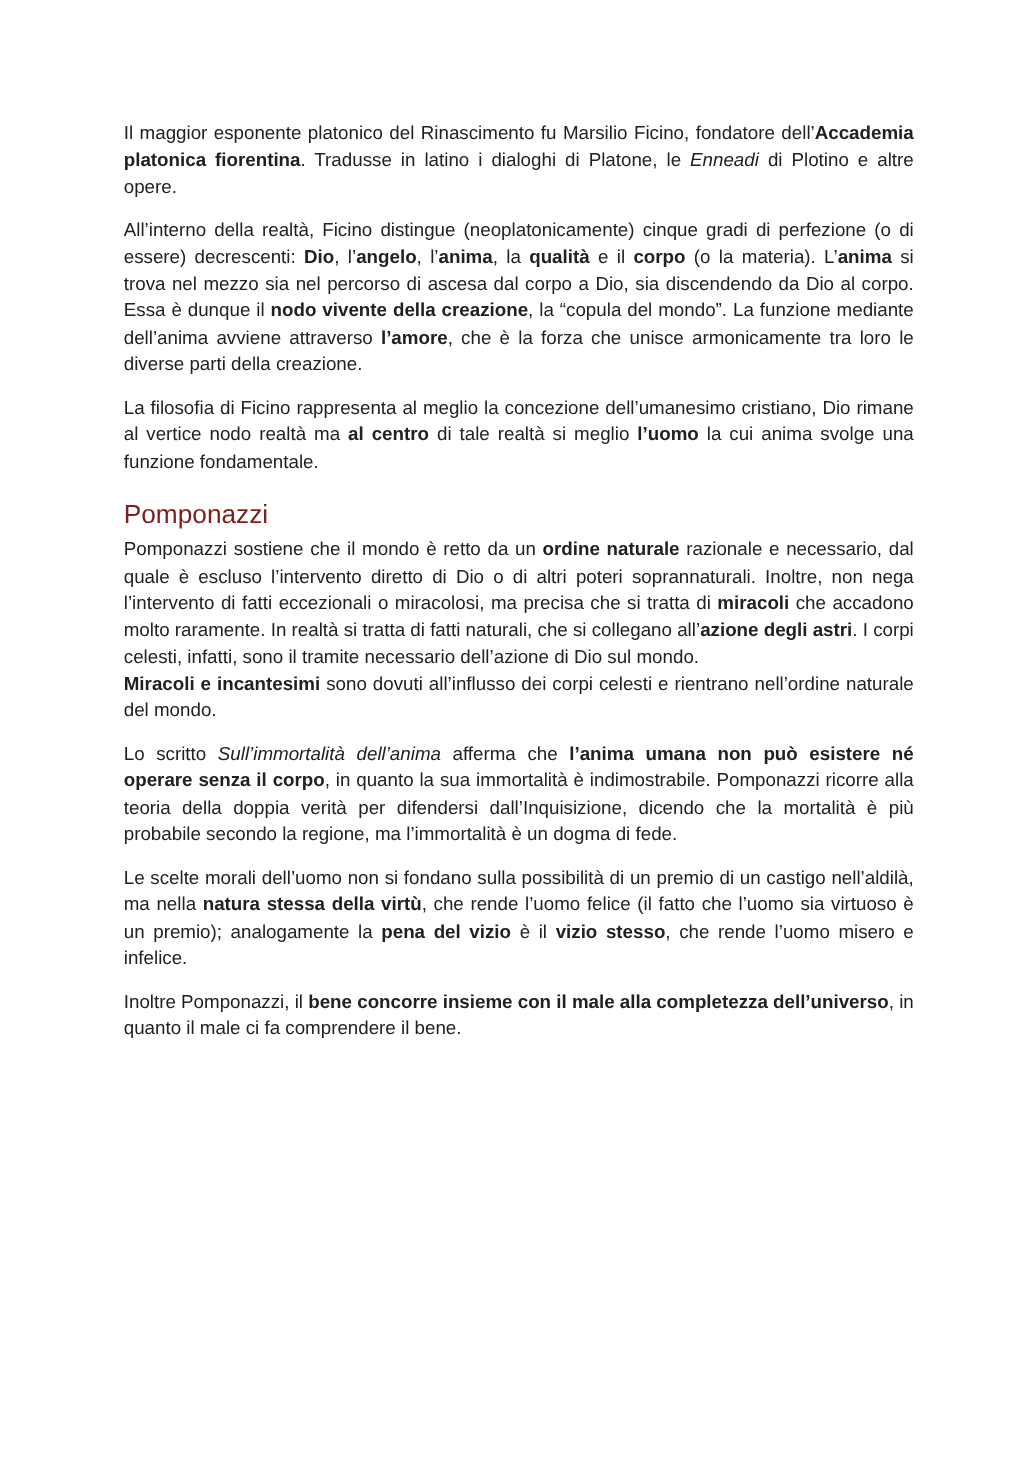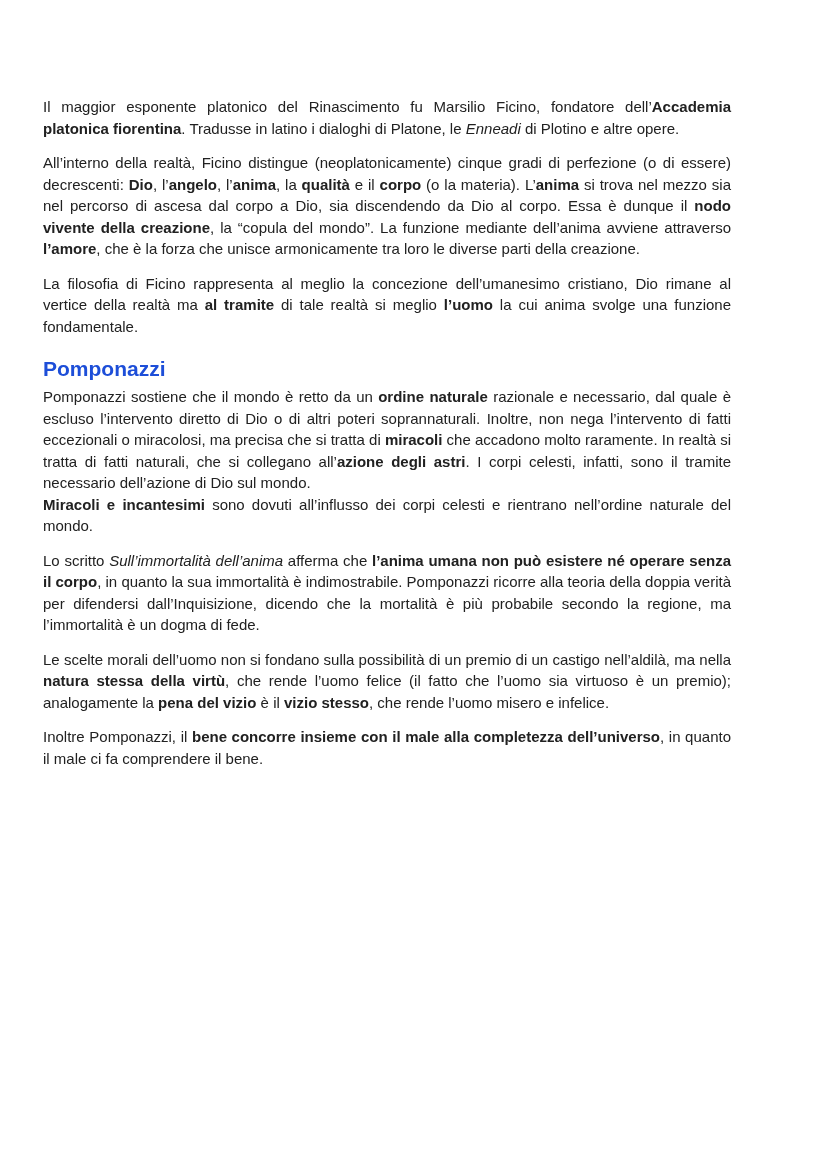--- a/index.html
+++ b/index.html
@@ -12,47 +12,47 @@
     width: 828px;
     height: 1169px;
     overflow: hidden;
     font-family: "Liberation Sans", sans-serif;
     color: #212121;
   }
   .page {
     box-sizing: border-box;
     width: 828px;
     height: 992px;
-    padding: 96px 97px 40px 43px;
+    padding: 96px 97px 40px 99px;
     background: #ffffff;
   }
   .content p.paragraph {
     margin: 0 0 13px 0;
     font-size: 15px;
     line-height: 21.5px;
     text-align: justify;
     text-justify: inter-word;
   }
   .content h2.heading {
     margin: 19px 0 4px 0;
     font-size: 21px;
     line-height: 26px;
-    font-weight: bold;
-    color: #1d4ed8;
+    font-weight: normal;
+    color: #7f1d1d;
   }
   .b { font-weight: bold; }
   .i { font-style: italic; }
 </style>
 </head>
 <body>
 
 <div class="page">
   <div class="content">
       <p class="paragraph"><span>Il maggior esponente platonico del Rinascimento fu Marsilio Ficino, fondatore dell’</span><span class="b">Accademia platonica fiorentina</span><span>. Tradusse in latino i dialoghi di Platone, le </span><span class="i">Enneadi</span><span> di Plotino e altre opere.</span></p>
       <p class="paragraph"><span>All’interno della realtà, Ficino distingue (neoplatonicamente) cinque gradi di perfezione (o di essere) decrescenti: </span><span class="b">Dio</span><span>, l’</span><span class="b">angelo</span><span>, l’</span><span class="b">anima</span><span>, la </span><span class="b">qualità</span><span> e il </span><span class="b">corpo</span><span> (o la materia). L’</span><span class="b">anima</span><span> si trova nel mezzo sia nel percorso di ascesa dal corpo a Dio, sia discendendo da Dio al corpo. Essa è dunque il </span><span class="b">nodo vivente della creazione</span><span>, la “copula del mondo”. La funzione mediante dell’anima avviene attraverso </span><span class="b">l’amore</span><span>, che è la forza che unisce armonicamente tra loro le diverse parti della creazione.</span></p>
-      <p class="paragraph"><span>La filosofia di Ficino rappresenta al meglio la concezione dell’umanesimo cristiano, Dio rimane al vertice della realtà ma </span><span class="b">al tramite</span><span> di tale realtà si meglio </span><span class="b">l’uomo</span><span> la cui anima svolge una funzione fondamentale.</span></p>
+      <p class="paragraph"><span>La filosofia di Ficino rappresenta al meglio la concezione dell’umanesimo cristiano, Dio rimane al vertice nodo realtà ma </span><span class="b">al centro</span><span> di tale realtà si meglio </span><span class="b">l’uomo</span><span> la cui anima svolge una funzione fondamentale.</span></p>
       <h2 class="heading"><span>Pomponazzi</span></h2>
       <p class="paragraph"><span>Pomponazzi sostiene che il mondo è retto da un </span><span class="b">ordine naturale</span><span> razionale e necessario, dal quale è escluso l’intervento diretto di Dio o di altri poteri soprannaturali. Inoltre, non nega l’intervento di fatti eccezionali o miracolosi, ma precisa che si tratta di </span><span class="b">miracoli</span><span> che accadono molto raramente. In realtà si tratta di fatti naturali, che si collegano all’</span><span class="b">azione degli astri</span><span>. I corpi celesti, infatti, sono il tramite necessario dell’azione di Dio sul mondo.</span><br><span class="b">Miracoli e incantesimi</span><span> sono dovuti all’influsso dei corpi celesti e rientrano nell’ordine naturale del mondo.</span></p>
       <p class="paragraph"><span>Lo scritto </span><span class="i">Sull’immortalità dell’anima</span><span> afferma che </span><span class="b">l’anima umana non può esistere né operare senza il corpo</span><span>, in quanto la sua immortalità è indimostrabile. Pomponazzi ricorre alla teoria della doppia verità per difendersi dall’Inquisizione, dicendo che la mortalità è più probabile secondo la regione, ma l’immortalità è un dogma di fede.</span></p>
       <p class="paragraph"><span>Le scelte morali dell’uomo non si fondano sulla possibilità di un premio di un castigo nell’aldilà, ma nella </span><span class="b">natura stessa della virtù</span><span>, che rende l’uomo felice (il fatto che l’uomo sia virtuoso è un premio); analogamente la </span><span class="b">pena del vizio</span><span> è il </span><span class="b">vizio stesso</span><span>, che rende l’uomo misero e infelice.</span></p>
       <p class="paragraph"><span>Inoltre Pomponazzi, il </span><span class="b">bene concorre insieme con il male alla completezza dell’universo</span><span>, in quanto il male ci fa comprendere il bene.</span></p>
     </div>
 </div>
 
 </body></html>

